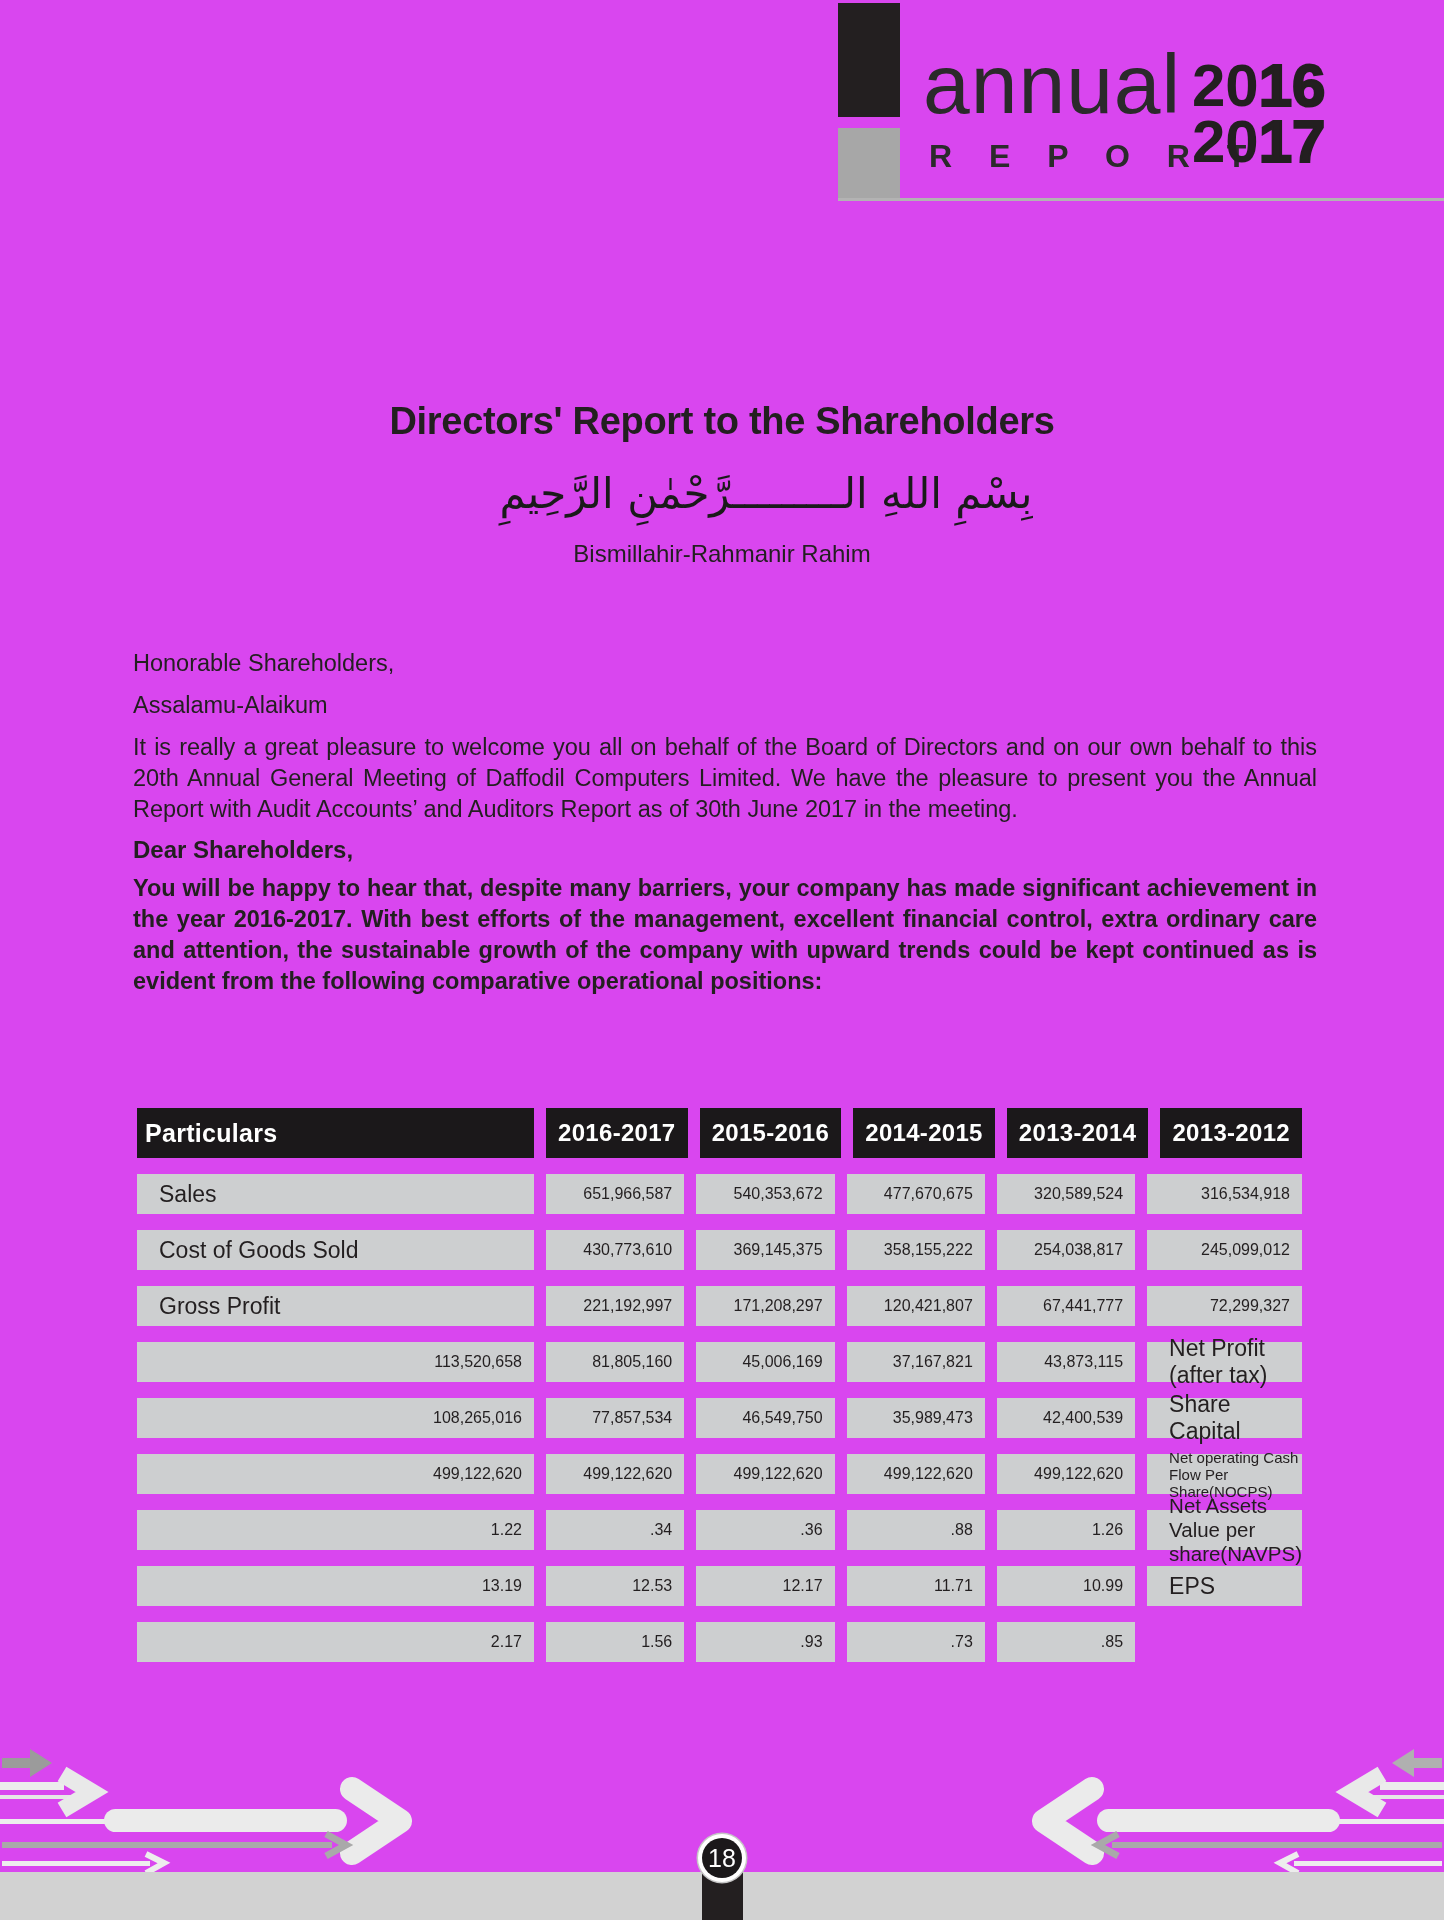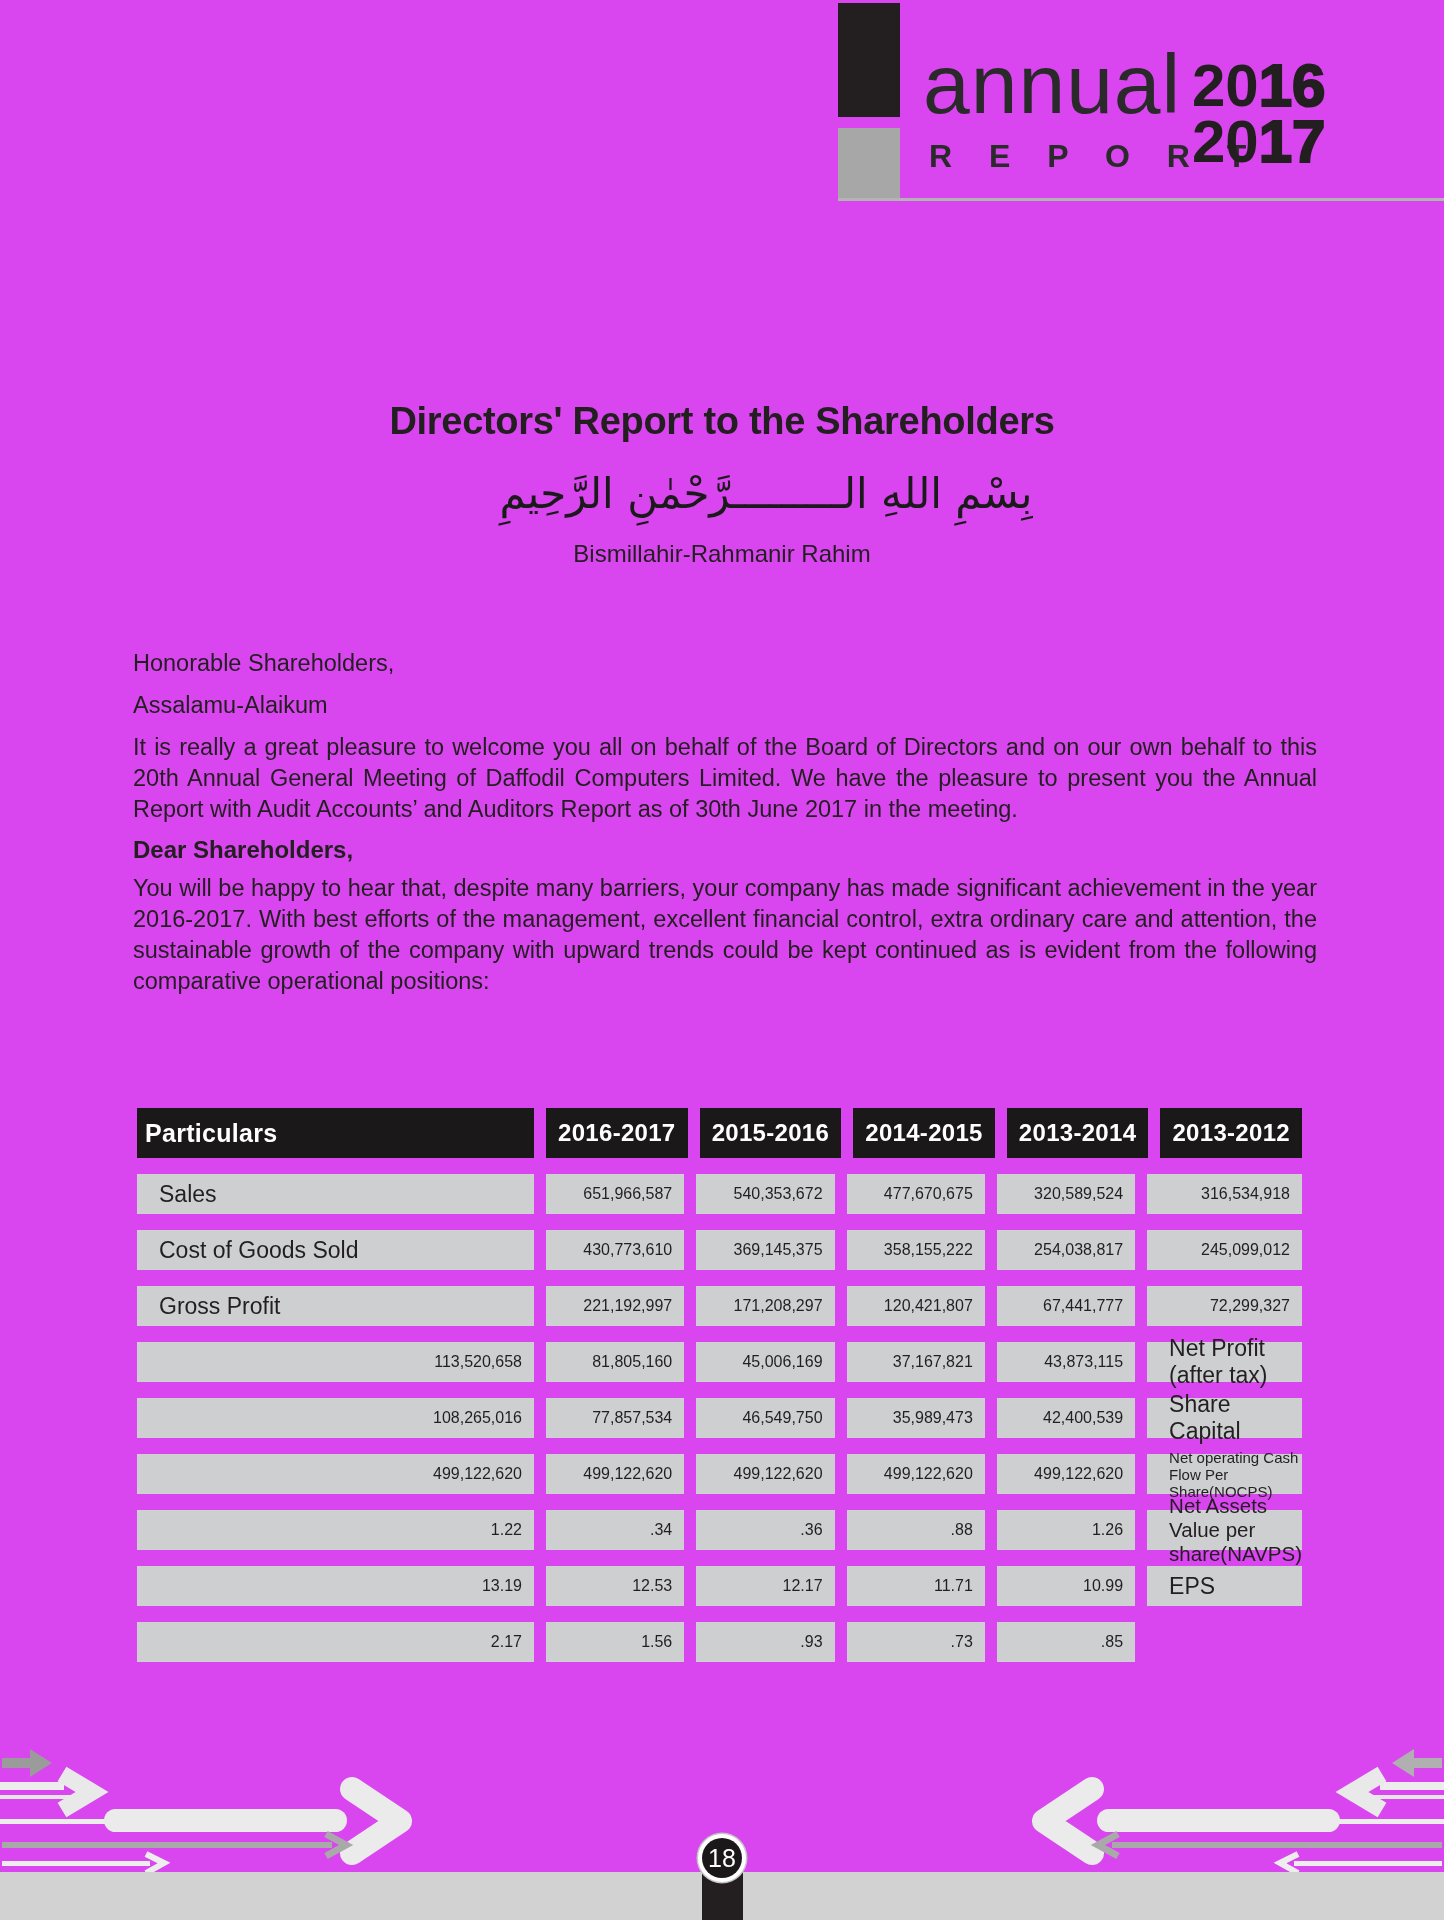--- a/index.html
+++ b/index.html
@@ -25,21 +25,21 @@
                 font-family:"DejaVu Sans",sans-serif;font-size:42px;line-height:64px;color:#1a1a1a;padding-left:44px;}
   .bismillah-en{position:absolute;left:0;top:540px;width:100%;text-align:center;font-size:24px;}
 
   
   .letter{position:absolute;left:133px;top:648px;width:1184px;font-size:23.5px;line-height:30px;}
   .letter p{margin:0;}
   .salutation{line-height:30px;}
   .s2{margin-top:12px !important;}
   .para{margin-top:12px !important;text-align:justify;line-height:31px;}
   .subhead{margin-top:10px !important;font-weight:700;font-size:24px;line-height:30px;}
-  .p2{margin-top:8px !important;}
+  .p2{margin-top:8px !important;font-weight:bold;}
 
   
   .fin-table{position:absolute;left:137px;top:1108px;width:1165px;}
   .thead,.tbody{display:grid;grid-template-columns:397px repeat(5,1fr);column-gap:12px;}
   .thead{margin-bottom:16px;}
   .tbody{row-gap:16px;}
   .th{background:#1b181a;color:#ffffff;font-weight:700;font-size:24px;height:50px;
       display:flex;align-items:center;justify-content:center;letter-spacing:0.3px;}
   .th-label{justify-content:flex-start;padding-left:8px;font-size:25px;}
   .td{background:#cdcfd0;height:40px;display:flex;align-items:center;font-size:23px;}

